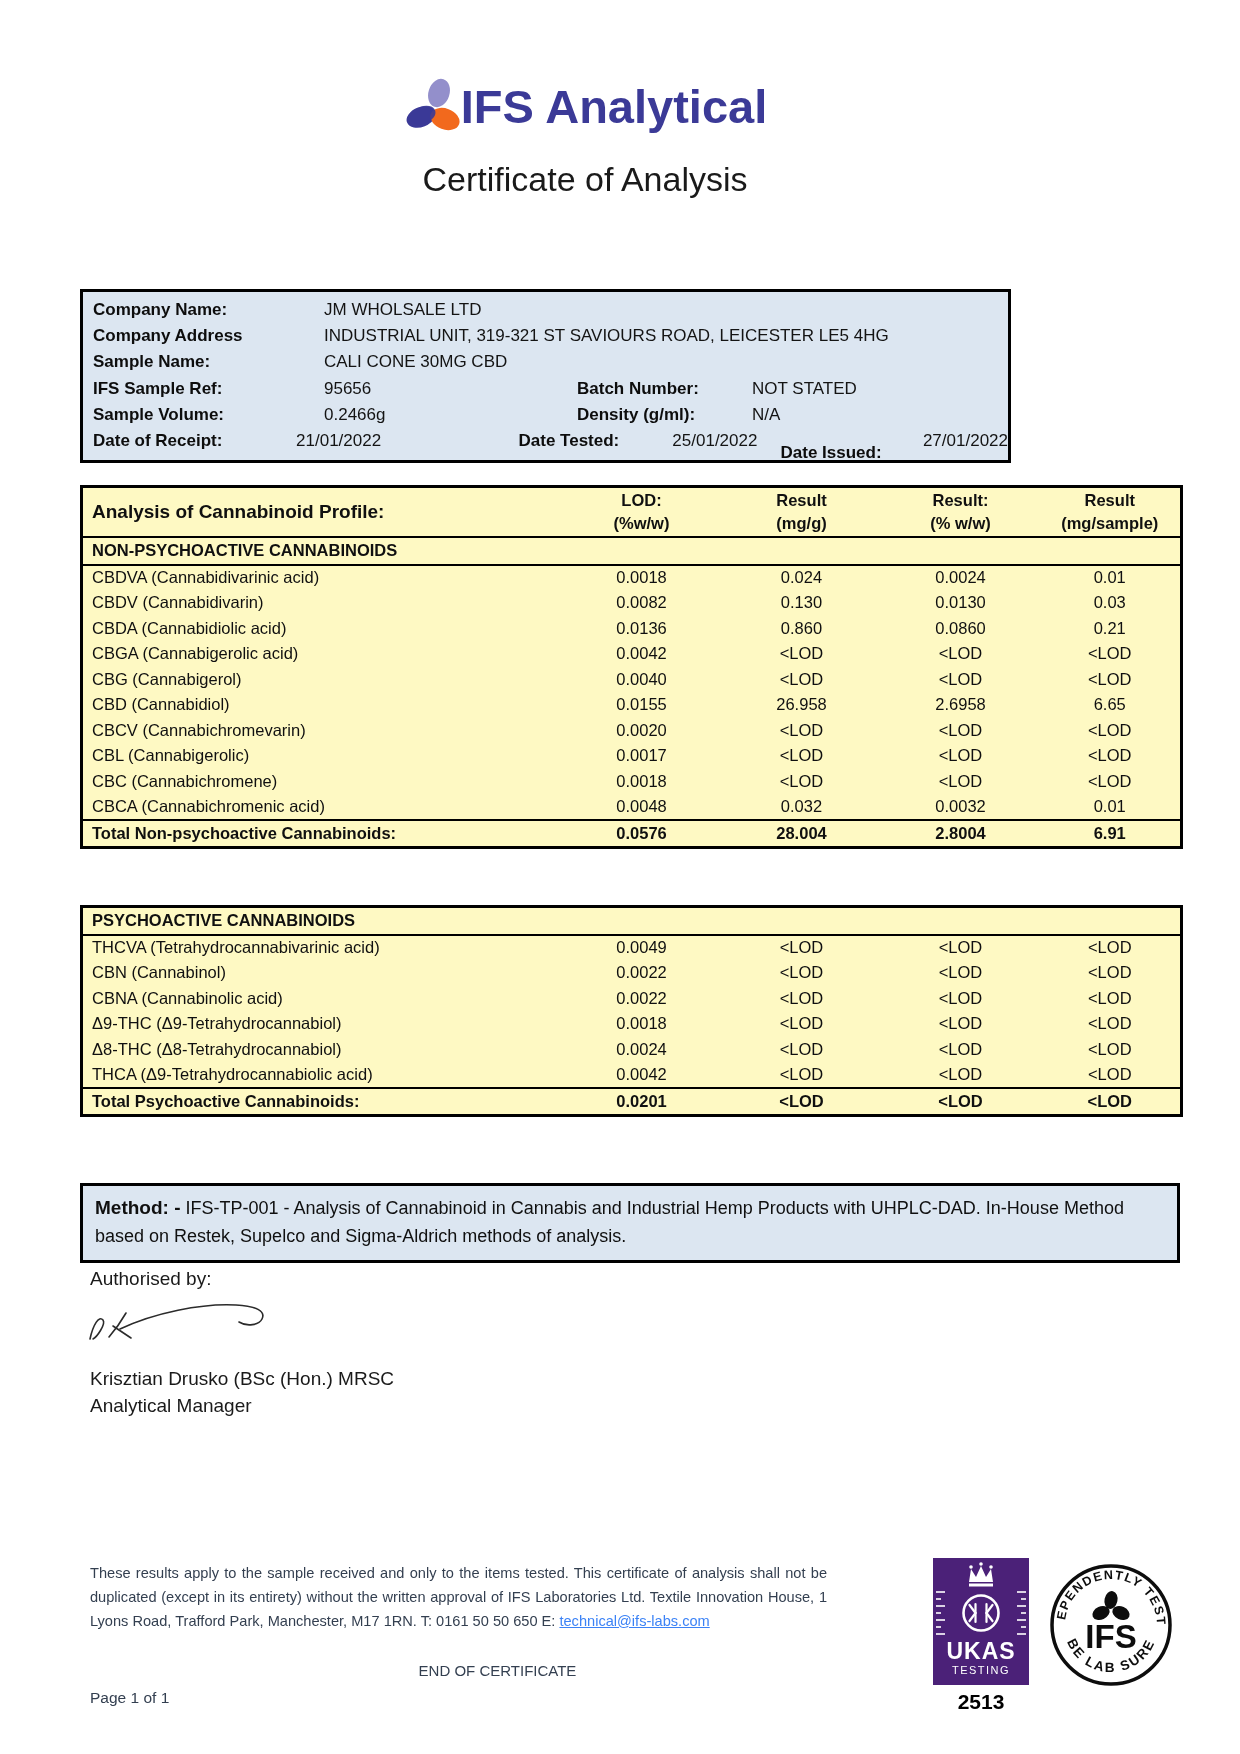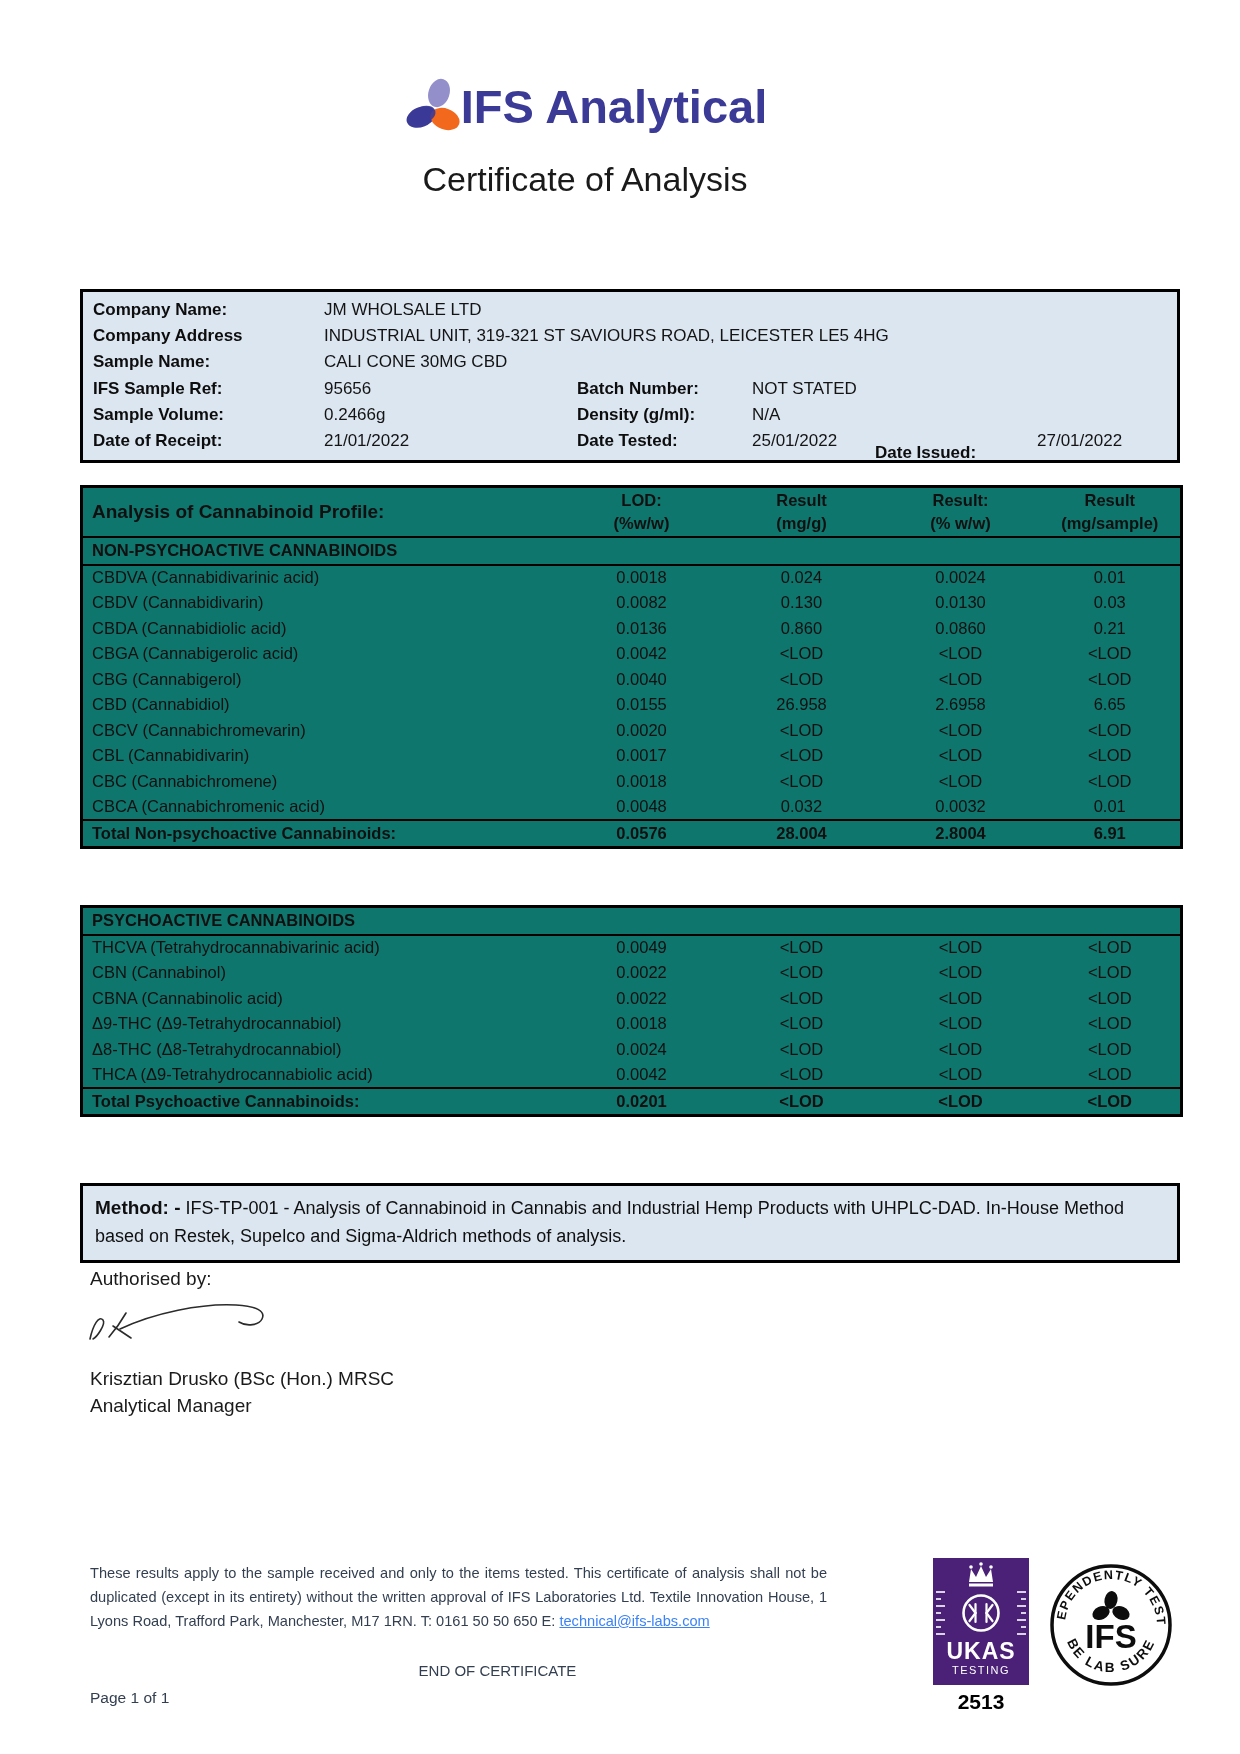--- a/index.html
+++ b/index.html
@@ -6,30 +6,30 @@
   html,body { background:#ffffff; }
   body { font-family:"Liberation Sans", sans-serif; color:#111; }
   .page { position:relative; width:1240px; height:1754px; margin:0 auto; background:#fff; overflow:hidden; }
 
   
   .logo-row { position:absolute; top:76px; left:0; width:1170px; display:flex; justify-content:center; align-items:center; gap:0; }
   .logo-text { font-size:47px; font-weight:bold; color:#3b3a97; letter-spacing:0px; }
   .cert-title { position:absolute; top:160px; left:0; width:1170px; text-align:center; font-size:34px; color:#1a1a1a; }
 
   
-  .info-table { position:absolute; top:289px; left:80px; width:1100px; background:#dce6f1; border:3px solid #000; padding:5px 0 6px 0; }
+  .info-table { position:absolute; top:289px; left:80px; width:931px; background:#dce6f1; border:3px solid #000; padding:5px 0 6px 0; }
   .info-row { display:flex; align-items:center; height:26.2px; padding-left:10px; font-size:17px; white-space:nowrap; }
   .il { font-weight:bold; color:#0d0d0d; }
   .iv { color:#141414; }
   .w1 { width:231px; } .w2 { width:253px; } .w3 { width:175px; } .w4 { width:123px; } .w5 { width:162px;margin-top:24px; }
 
   
   .tbl-wrap { position:absolute; left:80px; width:1100px; }
   .tbl2 { top:485px; } .tbl3 { top:905px; }
-  table { border-collapse:collapse; width:100%; background:#0f766e; border:3px solid #000; table-layout:fixed; }
+  table { border-collapse:collapse; width:100%; background:#fef9c3; border:3px solid #000; table-layout:fixed; }
   th, td { font-size:16.5px; color:#101010; padding:0; overflow:hidden; }
   thead tr { border-bottom:2.5px solid #000; height:50px; }
   th.title { text-align:left; padding-left:9px; font-size:19px; font-weight:bold; vertical-align:middle; }
   th.num div { text-align:center; font-weight:bold; line-height:1.35; }
   tr.section { border-bottom:2px solid #000; height:28px; }
   tr.section td { font-weight:bold; font-size:16.5px; padding-left:9px; text-align:left; }
   tbody.data tr { height:25.5px; }
   td.name { text-align:left; padding-left:9px; white-space:nowrap; }
   td.num { text-align:center; white-space:nowrap; }
   tr.total { border-top:2px solid #000; height:28px; }
@@ -184,21 +184,21 @@
             <td class="num">6.65</td>
           </tr>
           <tr>
             <td class="name">CBCV (Cannabichromevarin)</td>
             <td class="num">0.0020</td>
             <td class="num">&lt;LOD</td>
             <td class="num">&lt;LOD</td>
             <td class="num">&lt;LOD</td>
           </tr>
           <tr>
-            <td class="name">CBL (Cannabidivarin)</td>
+            <td class="name">CBL (Cannabigerolic)</td>
             <td class="num">0.0017</td>
             <td class="num">&lt;LOD</td>
             <td class="num">&lt;LOD</td>
             <td class="num">&lt;LOD</td>
           </tr>
           <tr>
             <td class="name">CBC (Cannabichromene)</td>
             <td class="num">0.0018</td>
             <td class="num">&lt;LOD</td>
             <td class="num">&lt;LOD</td>

